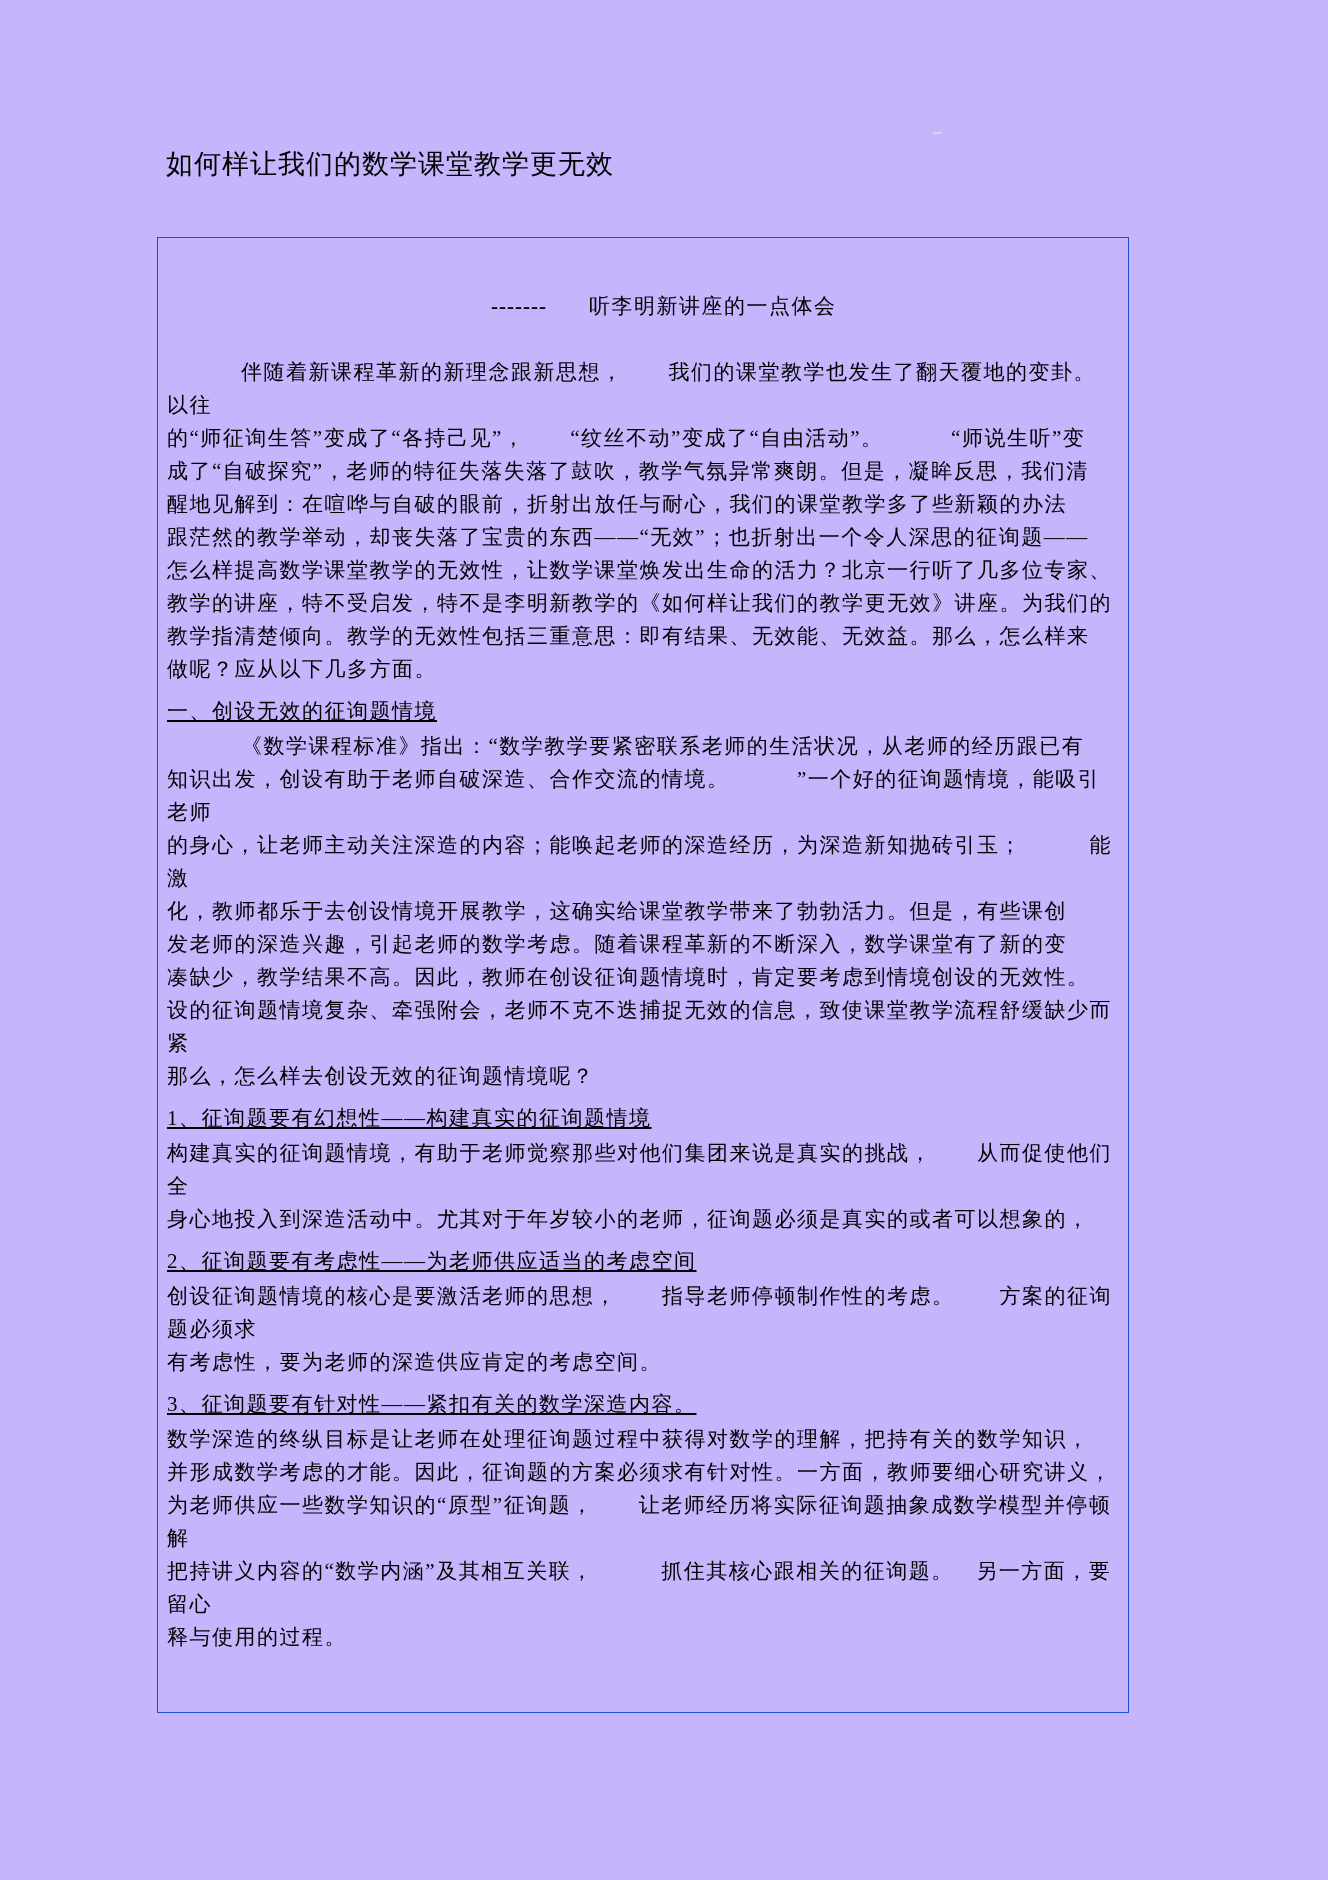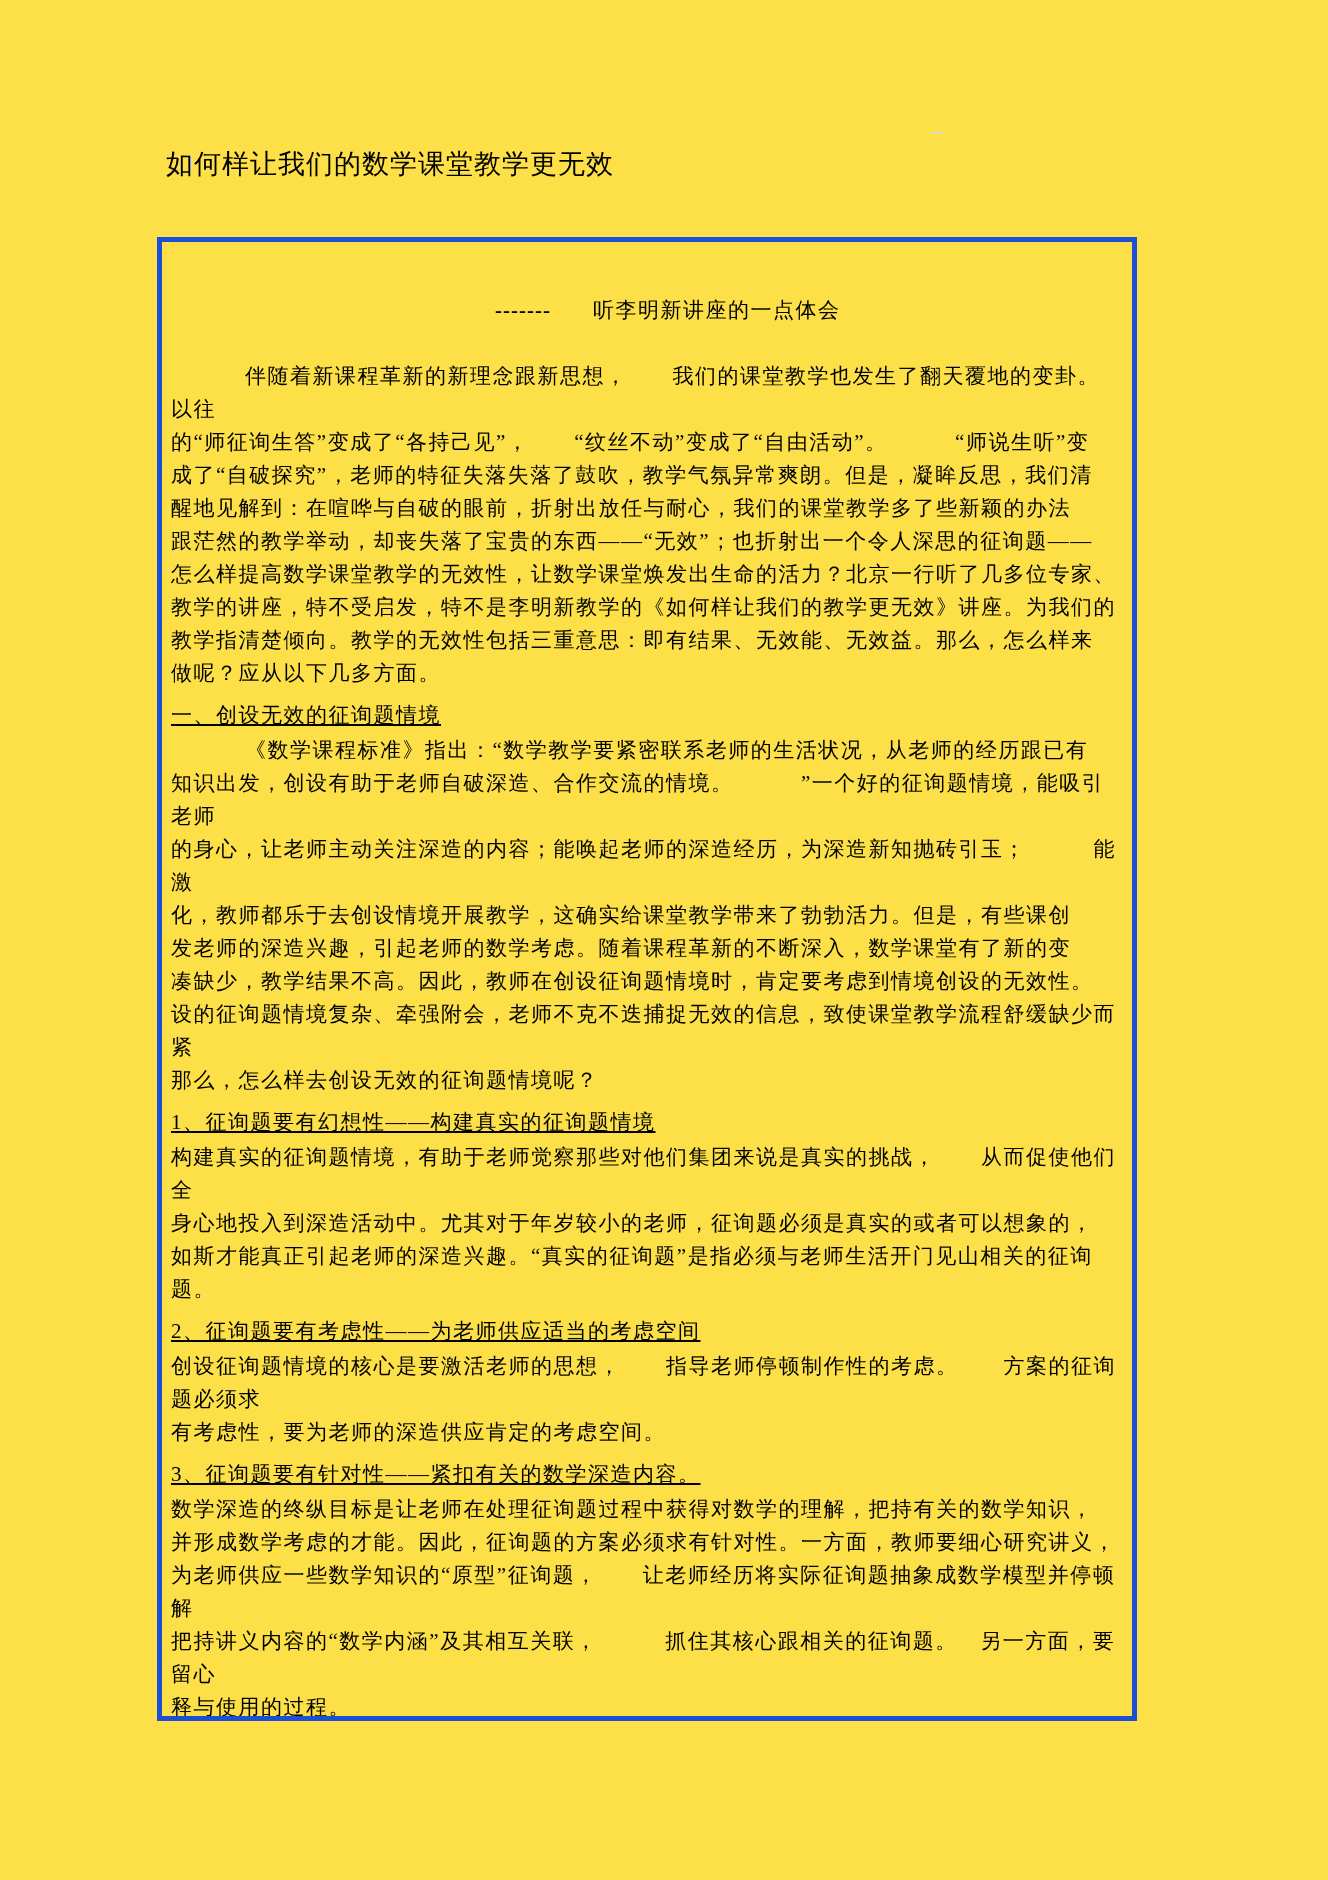--- a/index.html
+++ b/index.html
@@ -1,36 +1,36 @@
 <!DOCTYPE html>
 <html><head>
 <meta charset="utf-8">
 <style>
   html,body { margin:0; padding:0; background:#ffffff; }
   .page {
     position:relative;
     width:1328px; height:1880px;
-    background:#fde047;
+    background:#c4b5fd;
     font-family:"Liberation Serif","DejaVu Serif",serif;
     color:#000000;
     overflow:hidden;
   }
   .artifact { position:absolute; background:#d9d9d9; }
   .tick1 { left:190px; top:156px; width:2px; height:13px; }
   .tick2 { left:933px; top:132px; width:9px; height:2px; }
   .doc-title {
     position:absolute; left:166px; top:146px; margin:0;
     font-size:27px; font-weight:400; letter-spacing:1px;
     white-space:nowrap;
   }
   .content-box {
     position:absolute; left:157px; top:237px;
     width:953px; height:1455px;
     padding:19px 8px 0 9px;
-    border:5px solid #1d4ed8;
+    border:1px solid #1d4ed8;
     overflow:hidden;
     font-size:21px; line-height:33px; letter-spacing:1.5px;
   }
   .line { white-space:pre-wrap; }
   .center { text-align:center; }
   .dashes { font-weight:bold; letter-spacing:1px; margin-right:42px; }
   .indent { text-indent:74px; }
   .heading { margin-top:9px; margin-bottom:2px;text-decoration:underline; }
 </style>
 </head>
@@ -60,21 +60,20 @@
       <div class="line">知识出发，创设有助于老师自破深造、合作交流的情境。　　　”一个好的征询题情境，能吸引老师</div>
       <div class="line">的身心，让老师主动关注深造的内容；能唤起老师的深造经历，为深造新知抛砖引玉；　　　能激</div>
       <div class="line">化，教师都乐于去创设情境开展教学，这确实给课堂教学带来了勃勃活力。但是，有些课创</div>
       <div class="line">发老师的深造兴趣，引起老师的数学考虑。随着课程革新的不断深入，数学课堂有了新的变</div>
       <div class="line">凑缺少，教学结果不高。因此，教师在创设征询题情境时，肯定要考虑到情境创设的无效性。</div>
       <div class="line">设的征询题情境复杂、牵强附会，老师不克不迭捕捉无效的信息，致使课堂教学流程舒缓缺少而紧</div>
       <div class="line">那么，怎么样去创设无效的征询题情境呢？</div>
       <div class="line heading">1、征询题要有幻想性——构建真实的征询题情境</div>
       <div class="line">构建真实的征询题情境，有助于老师觉察那些对他们集团来说是真实的挑战，　　从而促使他们全</div>
       <div class="line">身心地投入到深造活动中。尤其对于年岁较小的老师，征询题必须是真实的或者可以想象的，</div>
-      <div class="line">如斯才能真正引起老师的深造兴趣。“真实的征询题”是指必须与老师生活开门见山相关的征询题。</div>
       <div class="line heading">2、征询题要有考虑性——为老师供应适当的考虑空间</div>
       <div class="line">创设征询题情境的核心是要激活老师的思想，　　指导老师停顿制作性的考虑。　　方案的征询题必须求</div>
       <div class="line">有考虑性，要为老师的深造供应肯定的考虑空间。</div>
       <div class="line heading">3、征询题要有针对性——紧扣有关的数学深造内容。</div>
       <div class="line">数学深造的终纵目标是让老师在处理征询题过程中获得对数学的理解，把持有关的数学知识，</div>
       <div class="line">并形成数学考虑的才能。因此，征询题的方案必须求有针对性。一方面，教师要细心研究讲义，</div>
       <div class="line">为老师供应一些数学知识的“原型”征询题，　　让老师经历将实际征询题抽象成数学模型并停顿解</div>
       <div class="line">把持讲义内容的“数学内涵”及其相互关联，　　　抓住其核心跟相关的征询题。　另一方面，要留心</div>
       <div class="line">释与使用的过程。</div>
     </div>

